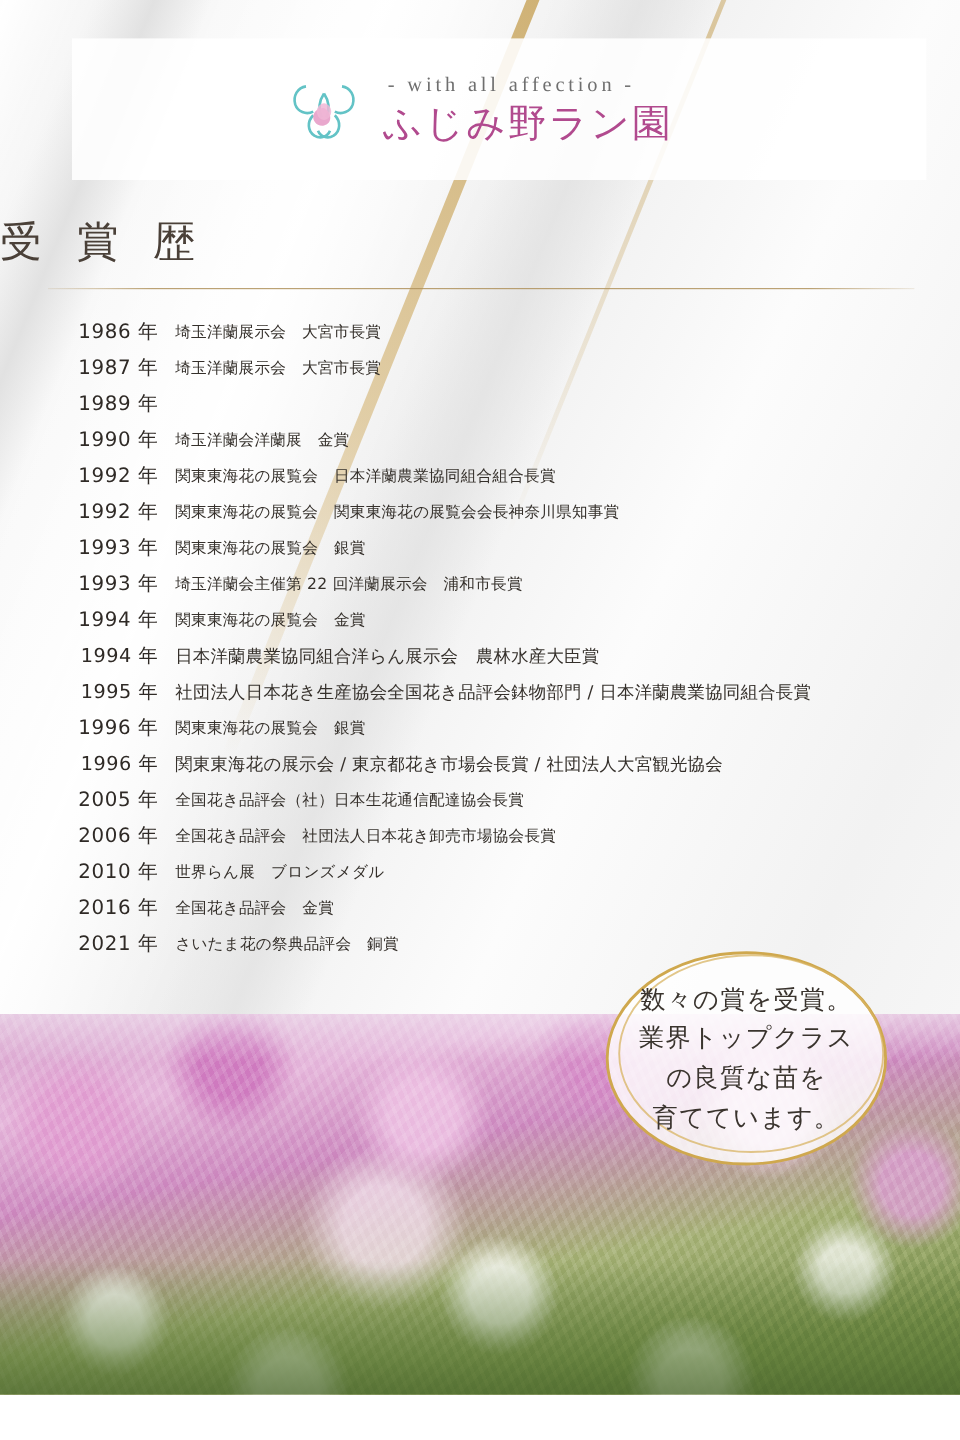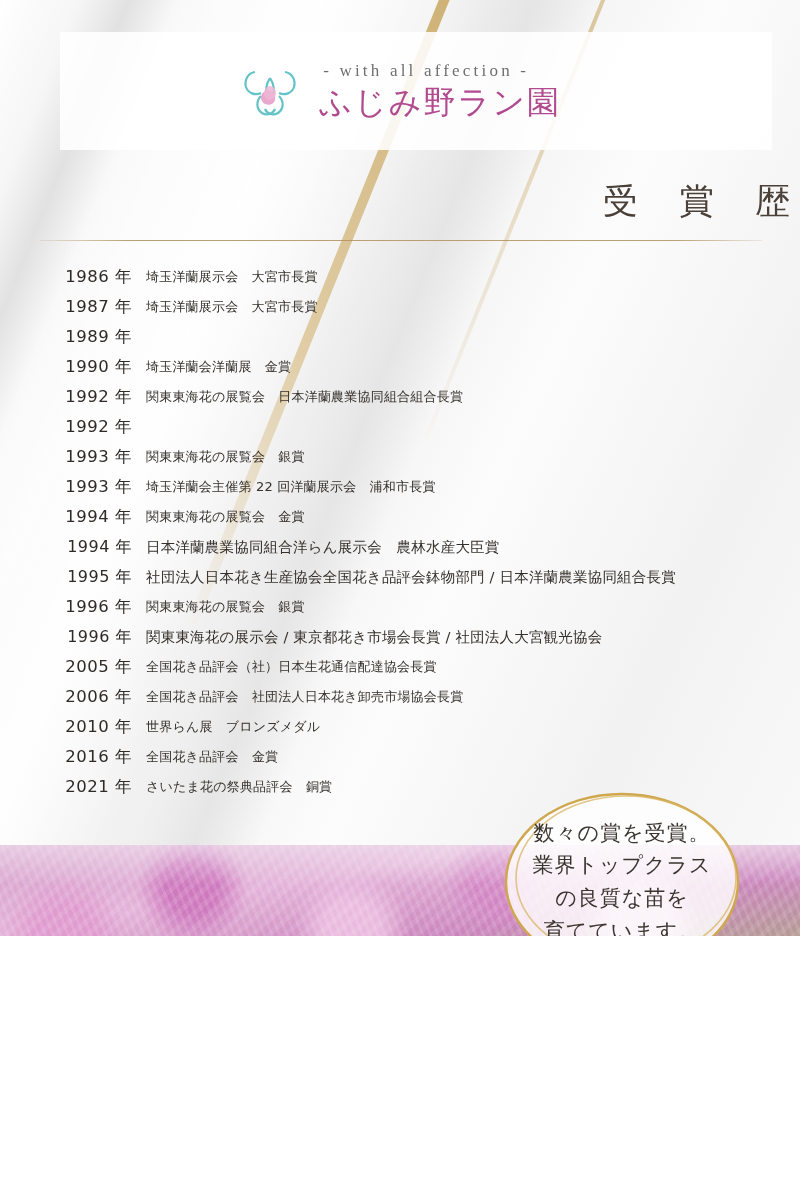--- a/index.html
+++ b/index.html
@@ -9,21 +9,21 @@
   body {
     width: 800px;
     height: 1200px;
     overflow: hidden;
     font-family: "Liberation Sans", sans-serif;
     background: #ffffff;
   }
   .page {
     position: relative;
     width: 800px;
-    height: 936px;
+    height: 1162px;
     overflow: hidden;
     background: #fde047;
   }
 
   
   .bg-base {
     position: absolute;
     inset: 0;
     background: linear-gradient(115deg, #f3f3f3 0%, #fbfbfb 22%, #efefef 40%, #fcfcfc 58%, #f2f2f2 78%, #fafafa 100%);
   }
@@ -113,22 +113,22 @@
     white-space: nowrap;
     line-height: 1.1;
   }
 
   
   .title {
     position: absolute;
     top: 178px;
     left: 0;
     width: 800px;
-    text-align: right;
-    font-family: Liberation Mono, monospace;
+    text-align: left;
+    font-family: Liberation Serif, serif;
     font-size: 35px;
     letter-spacing: 10px;
     color: #4a4038;
   }
   .title-rule {
     position: absolute;
     top: 240px;
     left: 40px;
     width: 722px;
     height: 1px;
@@ -308,20 +308,21 @@
     <div class="award-row">
         <span class="award-year">1990 年</span>
         <span class="award-text">埼玉洋蘭会洋蘭展　金賞</span>
       </div>
     <div class="award-row">
         <span class="award-year">1992 年</span>
         <span class="award-text">関東東海花の展覧会　日本洋蘭農業協同組合組合長賞</span>
       </div>
     <div class="award-row">
         <span class="award-year">1992 年</span>
+        <span class="award-text">関東東海花の展覧会　関東東海花の展覧会会長神奈川県知事賞</span>
       </div>
     <div class="award-row">
         <span class="award-year">1993 年</span>
         <span class="award-text">関東東海花の展覧会　銀賞</span>
       </div>
     <div class="award-row">
         <span class="award-year">1993 年</span>
         <span class="award-text">埼玉洋蘭会主催第 22 回洋蘭展示会　浦和市長賞</span>
       </div>
     <div class="award-row">

